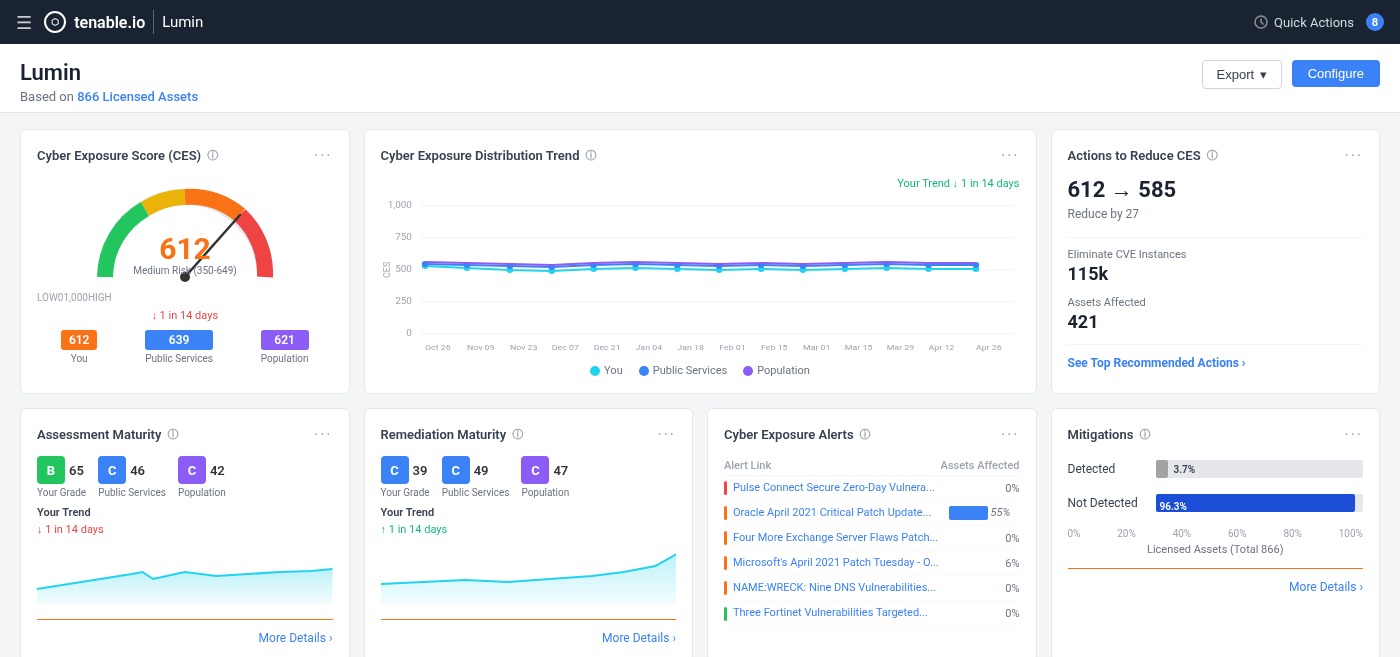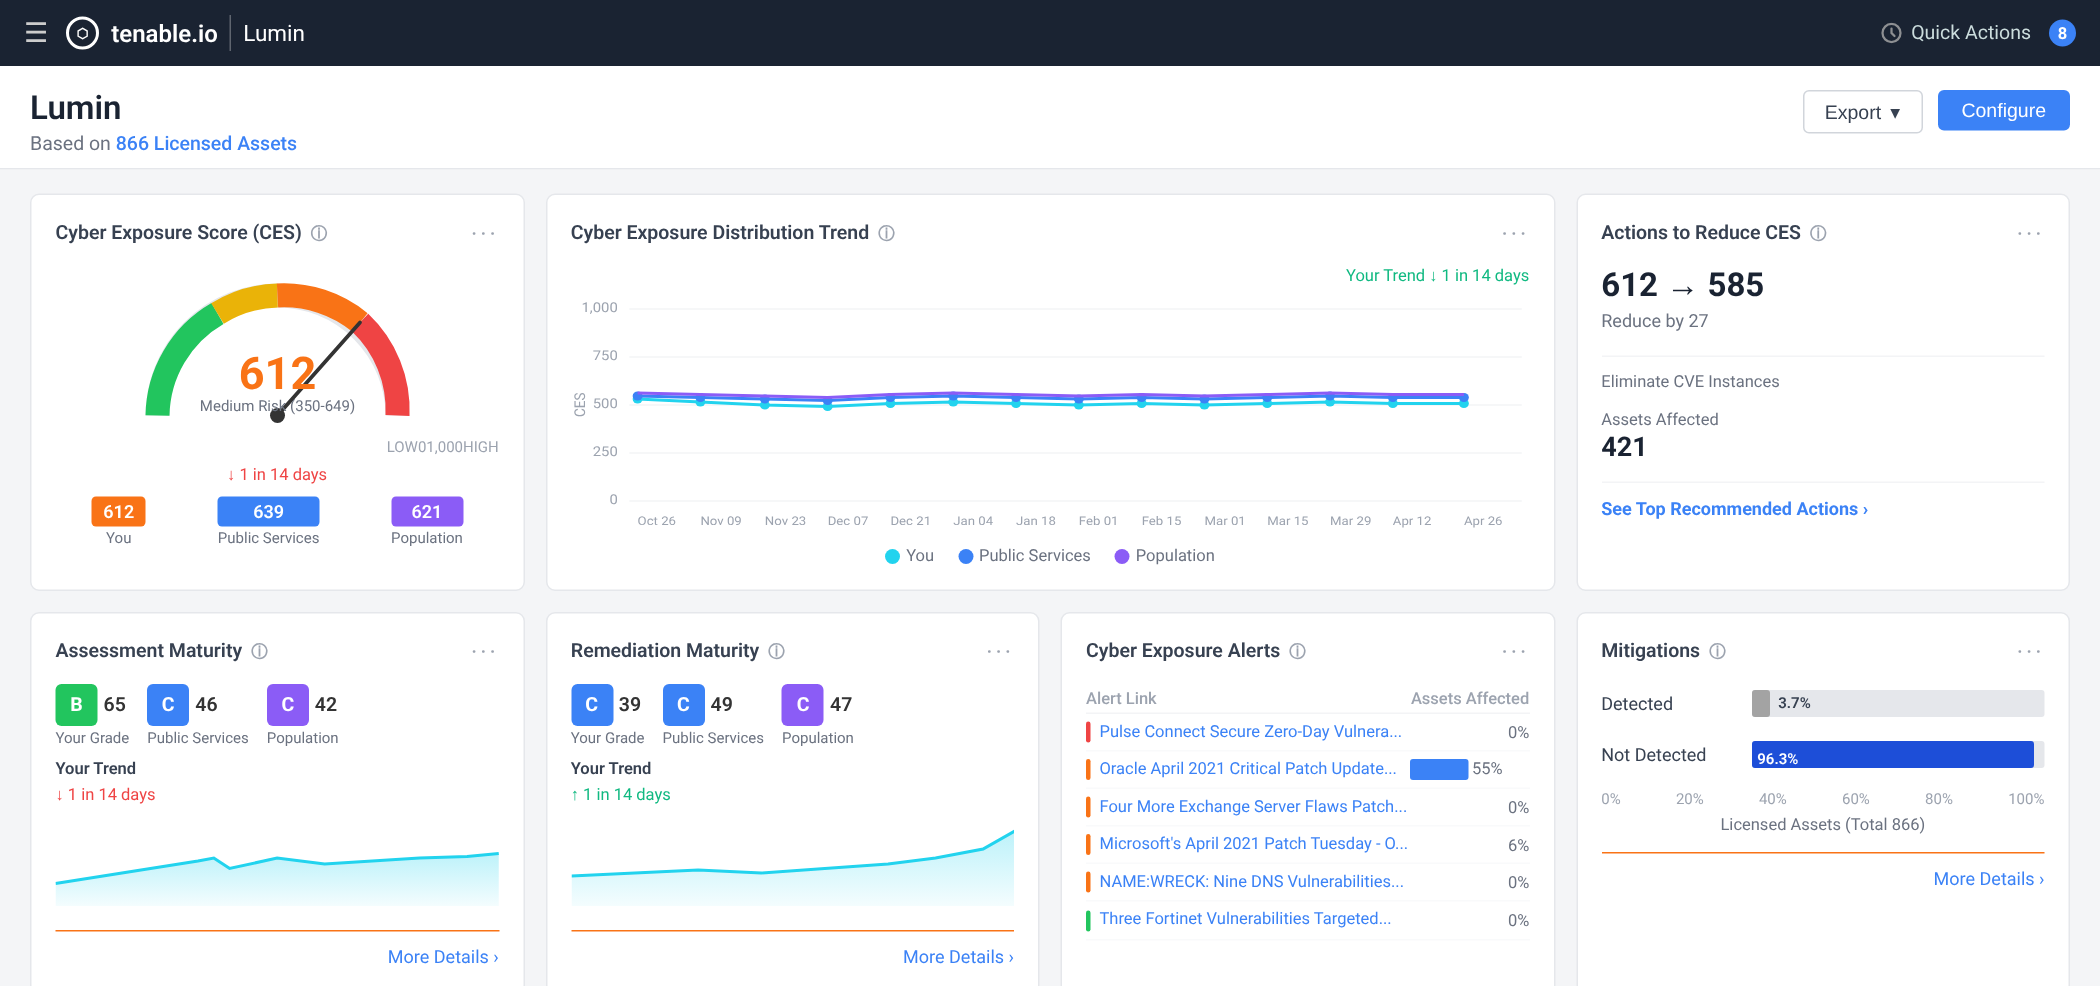--- a/index.html
+++ b/index.html
@@ -44,21 +44,21 @@
     .card-header { display: flex; justify-content: space-between; align-items: center; margin-bottom: 12px; }
     .card-title { font-size: 13px; font-weight: 600; color: #374151; display: flex; align-items: center; gap: 6px; }
     .card-menu { color: #9ca3af; cursor: pointer; font-size: 16px; letter-spacing: 2px; }
     .info-icon { color: #9ca3af; font-size: 11px; cursor: pointer; }
     .card-footer { border-top: 1px solid #f97316; margin-top: 12px; padding-top: 10px; text-align: right; }
     .card-footer a { color: #3b82f6; font-size: 12px; text-decoration: none; }
 
     
     .ces-card { grid-column: 1; }
     .ces-gauge { text-align: center; margin: 8px 0; }
-    .ces-range { display: flex; justify-content: flex-end; font-size: 10px; color: #9ca3af; margin: 2px 0 6px; }
+    .ces-range { display: flex; justify-content: flex-start; font-size: 10px; color: #9ca3af; margin: 2px 0 6px; }
     .ces-badges { display: flex; justify-content: space-around; margin-top: 8px; }
     .badge-item { text-align: center; }
     .badge { padding: 3px 8px; border-radius: 3px; color: #fff; font-size: 12px; font-weight: 600; }
     .badge-orange { background: #f97316; }
     .badge-blue { background: #3b82f6; }
     .badge-purple { background: #8b5cf6; }
     .badge-label { font-size: 10px; color: #6b7280; margin-top: 3px; }
 
     
     .trend-card { grid-column: 2 / 4; }
@@ -98,21 +98,21 @@
 
     
     .alerts-card { grid-column: 3; }
     .alerts-table { width: 100%; border-collapse: collapse; }
     .alerts-table th { font-size: 11px; color: #9ca3af; font-weight: 500; padding: 3px 0; border-bottom: 1px solid #f3f4f6; }
     .alerts-table th:last-child { text-align: right; }
     .alerts-table td { font-size: 11px; padding: 5px 0; border-bottom: 1px solid #f9fafb; }
 
     
     .mitigations-card { grid-column: 4; }
-    .mitigation-row { display: flex; align-items: center; gap: 20px; margin-bottom: 16px; }
+    .mitigation-row { display: flex; align-items: center; gap: 8px; margin-bottom: 16px; }
     .mitigation-label { font-size: 12px; color: #374151; min-width: 80px; }
     .mitigation-bar-container { flex: 1; position: relative; }
     .mitigation-bar-bg { height: 18px; background: #e5e7eb; border-radius: 2px; position: relative; }
     .mitigation-bar-fill { height: 18px; border-radius: 2px; position: absolute; top: 0; left: 0; display: flex; align-items: center; padding-left: 4px; font-size: 11px; color: #fff; font-weight: 600; }
     .bar-blue-small { background: #a3a3a3; padding-left: 12px; }
     .bar-blue-large { background: #1d4ed8; }
     .x-axis { display: flex; justify-content: space-between; font-size: 10px; color: #9ca3af; margin-top: 4px; }
     .mitigation-subtitle { font-size: 11px; color: #6b7280; text-align: center; margin-top: 4px; }
   </style>
 </head>
@@ -313,20 +313,21 @@
       </div>
       <div style="font-size:22px;font-weight:700;color:#1a2332;margin-bottom:4px;">
         <span>612</span>
         <span>→</span>
         <span>585</span>
       </div>
       <div class="reduce-label">Reduce by 27</div>
       <hr class="divider-h">
       <div class="action-stat">
         <div class="action-stat-label">Eliminate CVE Instances</div>
+        <div class="action-stat-value">115k</div>
       </div>
       <div class="action-stat">
         <div class="action-stat-label">Assets Affected</div>
         <div class="action-stat-value">421</div>
       </div>
       <hr class="divider-h">
       <div style="text-align:left;font-weight:bold;">
         <a href="#" style="color:#3b82f6;font-size:12px;text-decoration:none;">See Top Recommended Actions ›</a>
       </div>
     </div>
@@ -444,21 +445,21 @@
           </tr>
         </thead>
         <tbody id="alerts-tbody">
 
         <tr>
               <td><span style="display:inline-block;width:3px;height:14px;background:#ef4444;border-radius:2px;margin-right:6px;vertical-align:middle;"></span><a href="#" style="color:#3b82f6;text-decoration:none;font-size:11px;">Pulse Connect Secure Zero-Day Vulnera...</a></td>
               <td style="text-align: right; vertical-align: middle;"><span style="font-size:11px;color:#6b7280;">0%</span></td>
             </tr>
             <tr>
               <td><span style="display:inline-block;width:3px;height:14px;background:#f97316;border-radius:2px;margin-right:6px;vertical-align:middle;"></span><a href="#" style="color:#3b82f6;text-decoration:none;font-size:11px;">Oracle April 2021 Critical Patch Update...</a></td>
-              <td style="text-align: left; vertical-align: middle;"><span style="display:inline-block;background:#3b82f6;height:14px;width:38.5px;border-radius:2px;vertical-align:middle;"></span> <span style="font-size:11px;color:#6b7280;">55%</span></td>
+              <td style="text-align: center; vertical-align: middle; font-style: italic;"><span style="display:inline-block;background:#3b82f6;height:14px;width:38.5px;border-radius:2px;vertical-align:middle;"></span> <span style="font-size:11px;color:#6b7280;">55%</span></td>
             </tr>
             <tr>
               <td><span style="display:inline-block;width:3px;height:14px;background:#f97316;border-radius:2px;margin-right:6px;vertical-align:middle;"></span><a href="#" style="color:#3b82f6;text-decoration:none;font-size:11px;">Four More Exchange Server Flaws Patch...</a></td>
               <td style="text-align: right; vertical-align: middle;"><span style="font-size:11px;color:#6b7280;">0%</span></td>
             </tr>
             <tr>
               <td><span style="display:inline-block;width:3px;height:14px;background:#f97316;border-radius:2px;margin-right:6px;vertical-align:middle;"></span><a href="#" style="color:#3b82f6;text-decoration:none;font-size:11px;">Microsoft's April 2021 Patch Tuesday - O...</a></td>
               <td style="text-align: right; vertical-align: middle;"><span style="font-size:11px;color:#6b7280;">6%</span></td>
             </tr>
             <tr>

